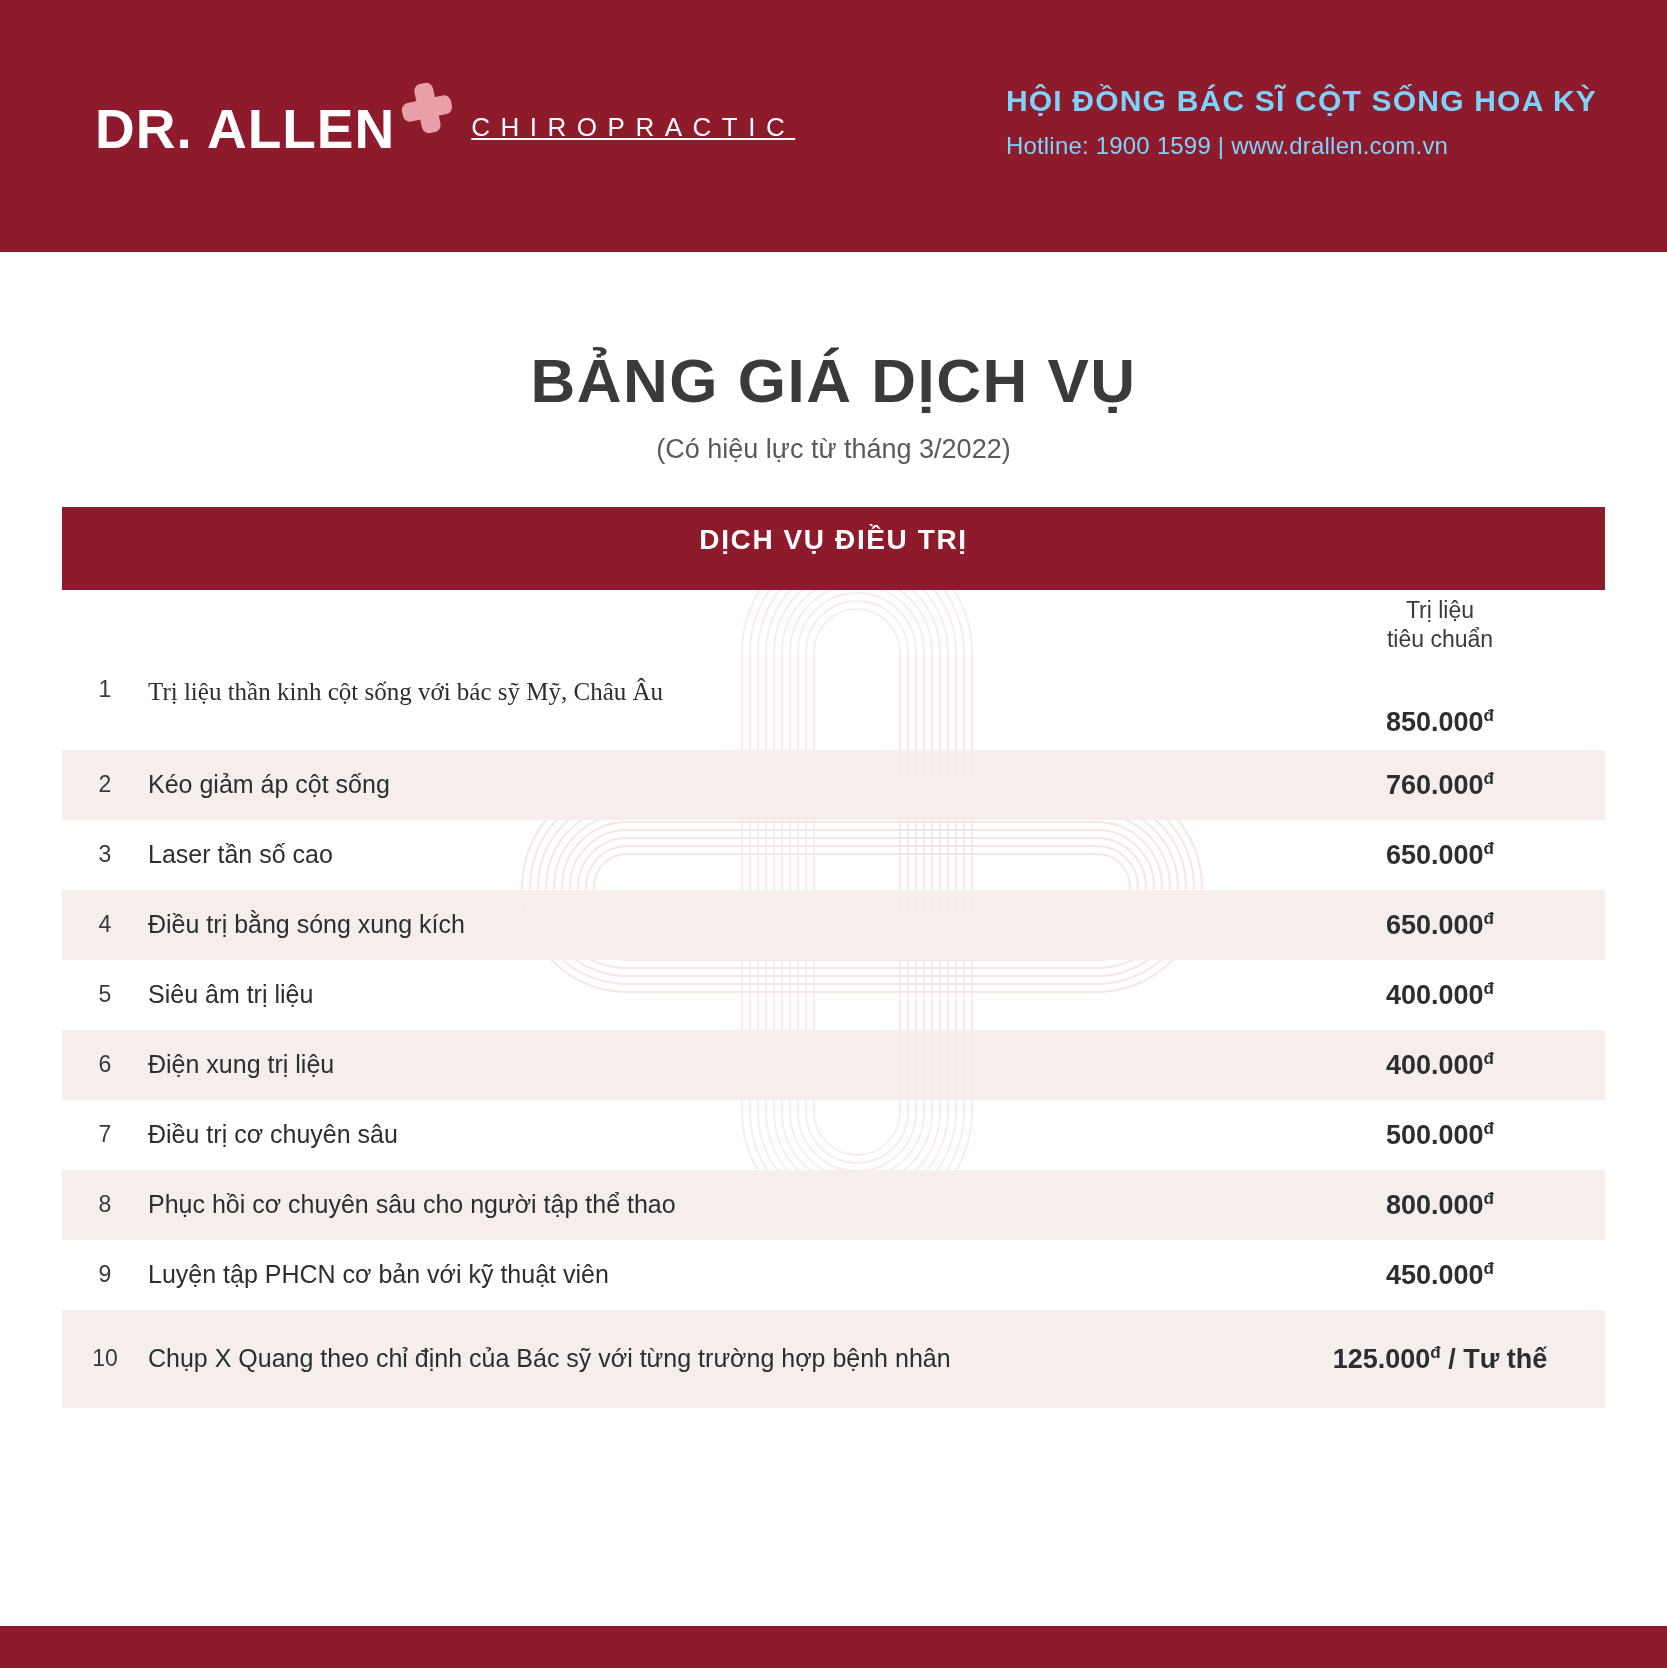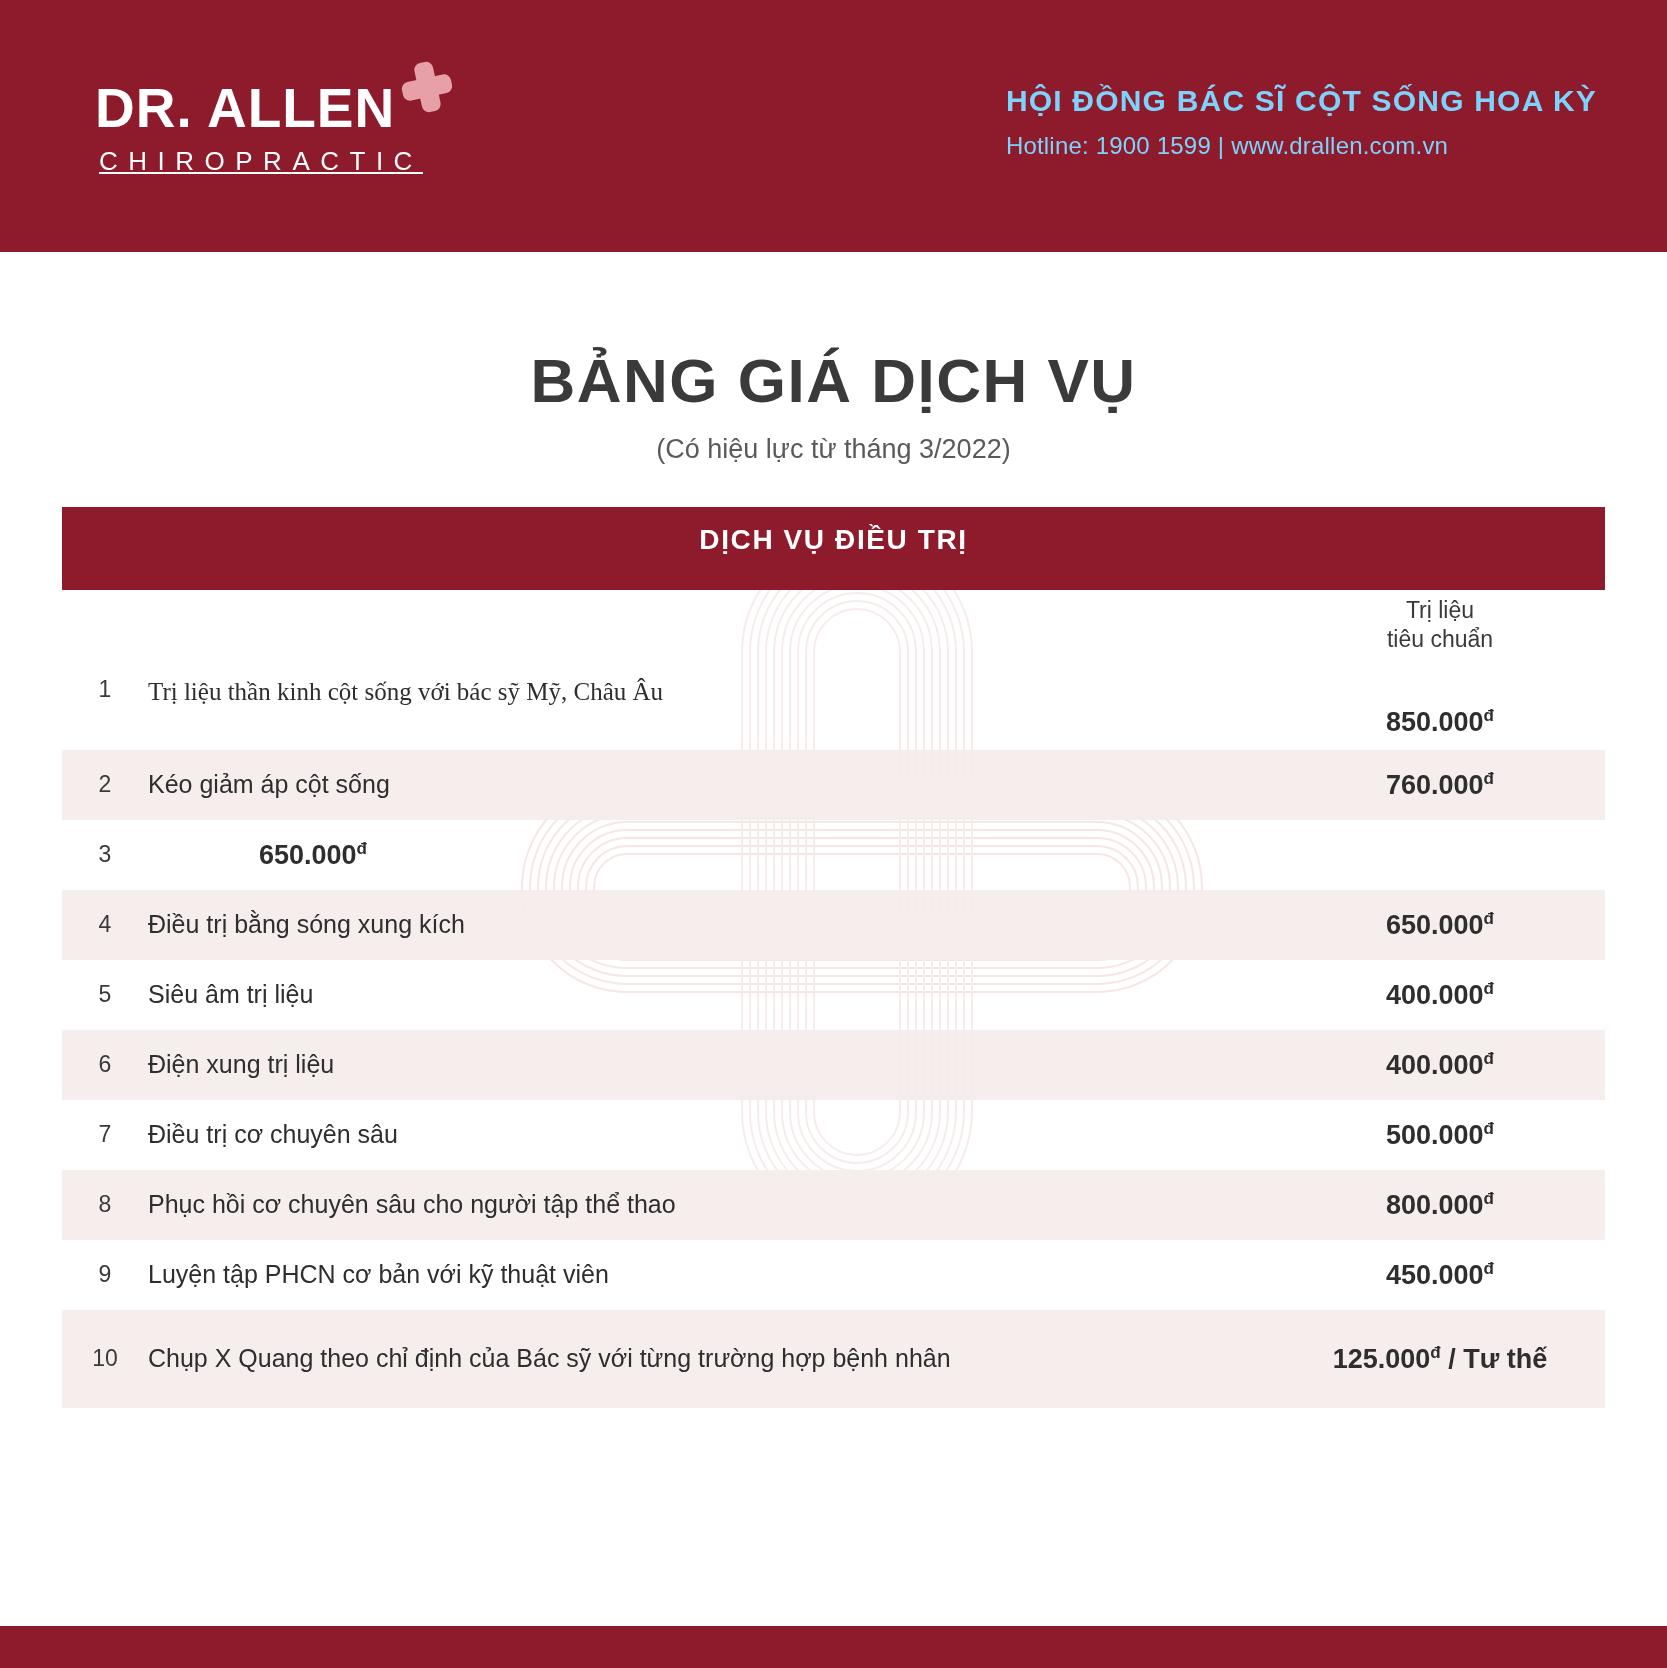--- a/index.html
+++ b/index.html
@@ -25,24 +25,24 @@
     height: 252px;
     background: #8E1B2B;
     display: flex;
     align-items: center;
     justify-content: space-between;
     padding: 0 70px 0 95px;
   }
 
   .brand {
     display: flex;
-    flex-direction: column;
     justify-content: center;
     position: relative;
     padding-top: 6px;
+    gap: 12px;
   }
 
   .brand-top {
     display: flex;
     align-items: flex-start;
     position: relative;
   }
 
   .brand-name {
     color: #ffffff;
@@ -301,20 +301,21 @@
       <div class="row alt">
         <div class="cell-idx">2</div>
         <div class="cell-name">Kéo giảm áp cột sống</div>
         <div class="cell-price">
           <span>760.000</span><sup>đ</sup><span></span>
         </div>
       </div>
 
       <div class="row plain">
         <div class="cell-idx">3</div>
+        <div class="cell-name">Laser tần số cao</div>
         <div class="cell-price">
           <span>650.000</span><sup>đ</sup><span></span>
         </div>
       </div>
 
       <div class="row alt">
         <div class="cell-idx">4</div>
         <div class="cell-name">Điều trị bằng sóng xung kích</div>
         <div class="cell-price">
           <span>650.000</span><sup>đ</sup><span></span>

